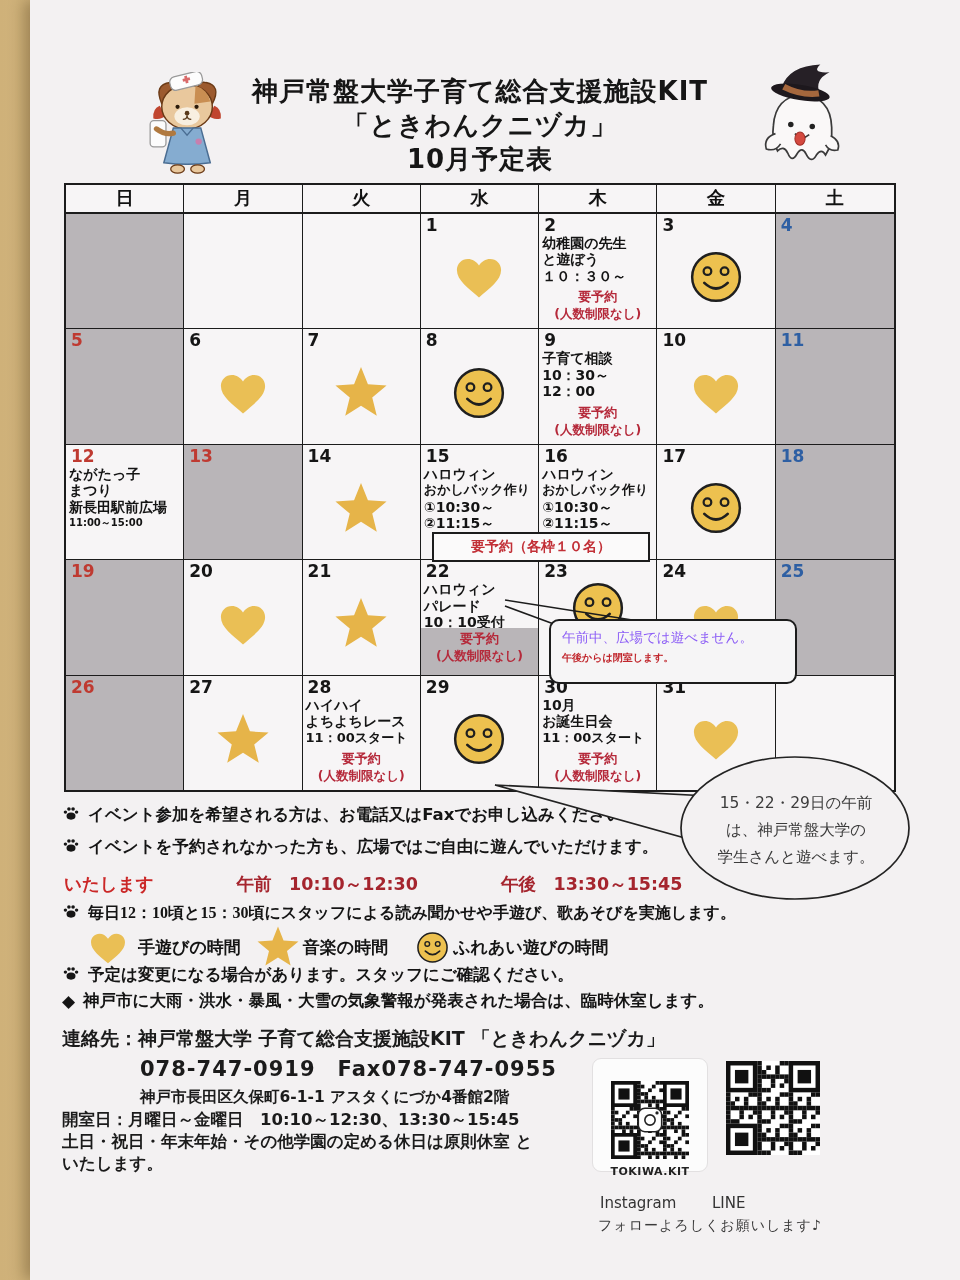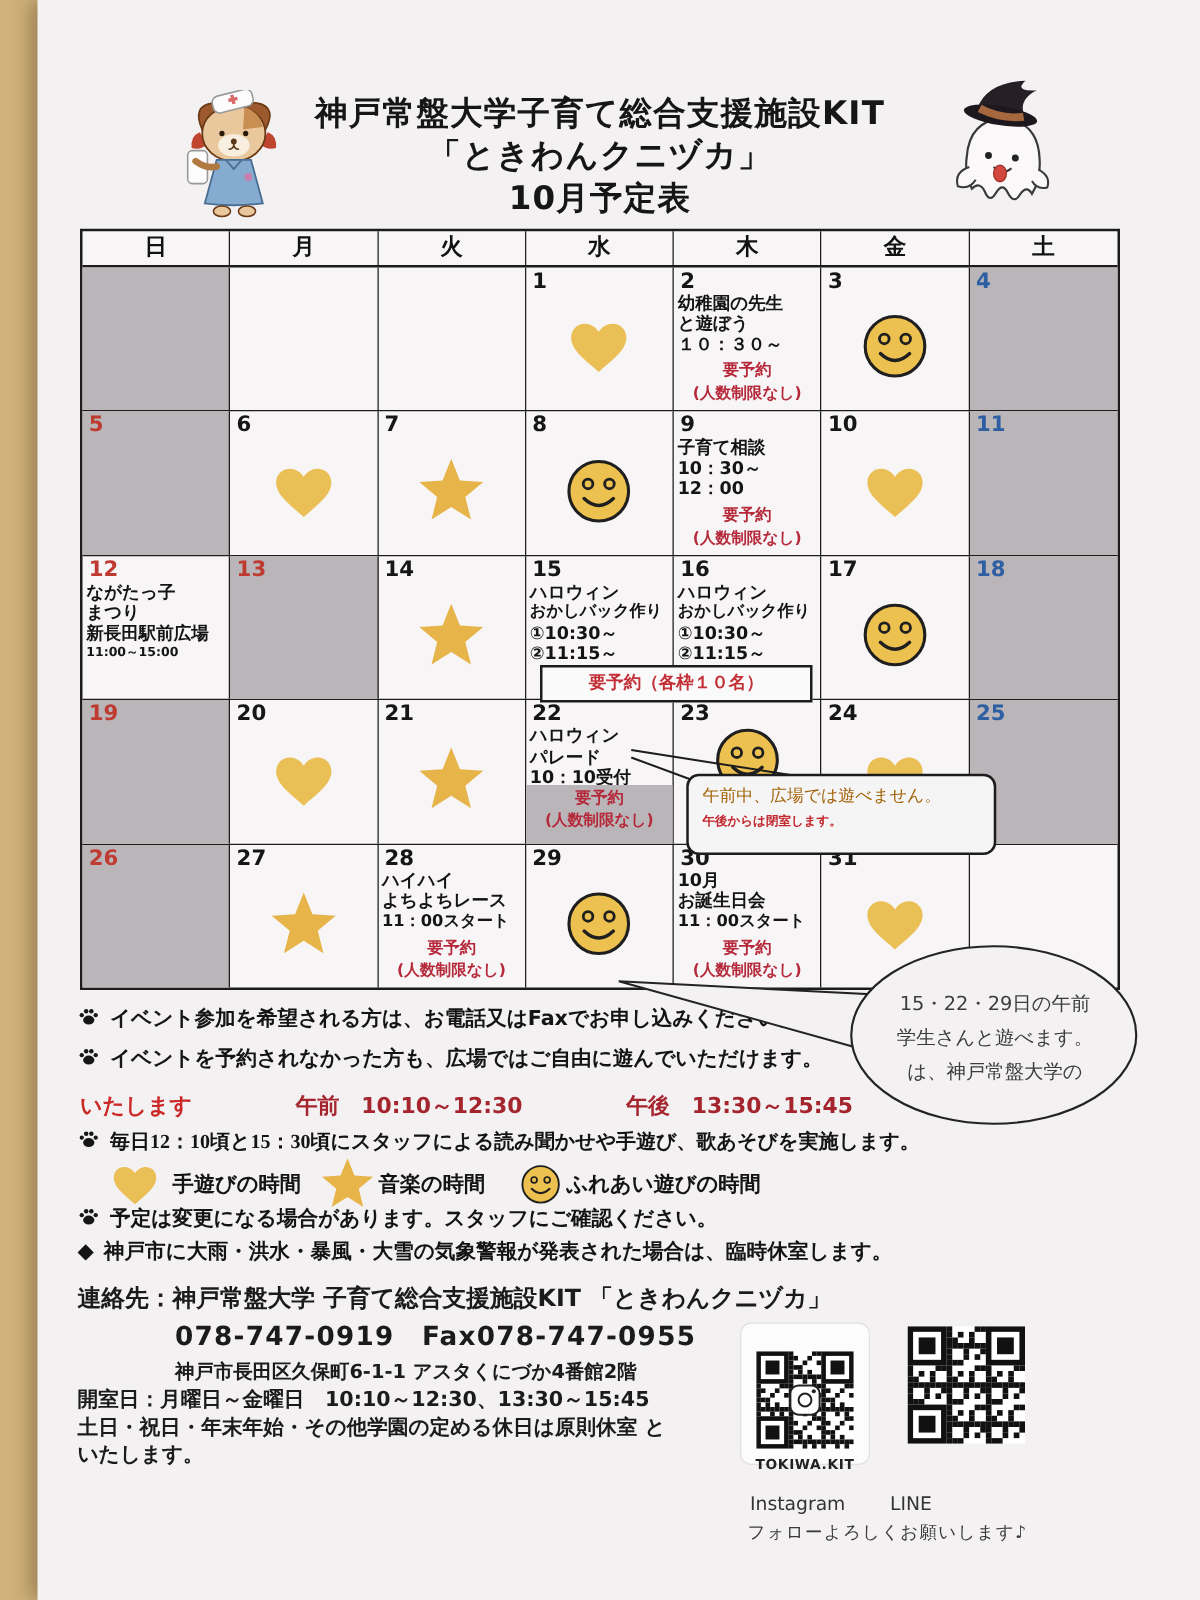--- a/index.html
+++ b/index.html
@@ -34,21 +34,21 @@
   .lines{padding-left:3px;font-size:14px;line-height:16.5px;font-weight:800;color:#141414;white-space:nowrap;}
   .redlines{margin-top:5px;text-align:center;color:#b5293a;font-weight:800;}
   .redlines .r1{font-size:13px;line-height:15px;}
   .redlines .r2{font-size:12.5px;line-height:19px;}
   .redlines.on-gray{position:absolute;left:0;right:0;bottom:0;height:44px;background:#b9b5b8;margin:0;padding-top:3px;}
   
   #resbox{left:432px;top:532px;width:214px;height:26px;border:2px solid #1c1c1c;background:#fbfafa;
     color:#c22f36;font-weight:800;font-size:14px;text-align:center;line-height:24px;z-index:5;}
   #callout{left:549px;top:619px;width:233px;height:55px;border:2px solid #1c1c1c;border-radius:10px;
     background:#f6f5f6;z-index:6;padding:6px 0 0 11px;box-sizing:content-box;}
-  #callout .c1{font-size:13.5px;color:#a16207;line-height:20px;}
+  #callout .c1{font-size:13.5px;color:#8b5cf6;line-height:20px;}
   #callout .c2{font-size:10px;color:#c1272d;font-weight:800;line-height:22px;}
   #connectors{left:0;top:0;width:960px;height:1280px;pointer-events:none;z-index:4;}
   #bigbubble{left:480px;top:738px;width:460px;height:182px;z-index:7;pointer-events:none;}
   #bigbubble-text{left:694px;top:790px;width:204px;text-align:center;z-index:8;}
   #bigbubble-text div{font-size:15.5px;color:#3c3c3c;line-height:27px;}
   
   .note{left:62px;display:flex;align-items:center;gap:8px;}
   .note .t{font-size:16.5px;font-weight:800;color:#141414;white-space:nowrap;}
   #hoursline{left:64px;top:872px;display:flex;gap:0;}
   #hoursline span{font-weight:800;font-size:17.5px;white-space:pre;}
@@ -59,21 +59,21 @@
   #legend .licon{display:flex;align-items:center;}
   #legend .lab{font-size:17px;font-weight:800;color:#141414;margin:0 14px 0 10px;white-space:nowrap;}
   
   #c-line1{left:62px;top:1026px;font-size:19px;}
   #c-phone{left:140px;top:1055px;font-size:21px;letter-spacing:1px;}
   #c-addr{left:140px;top:1087px;font-size:15.5px;}
   #c-h1{left:62px;top:1109px;font-size:16.5px;}
   #c-h2{left:62px;top:1131px;font-size:16.5px;}
   #c-h3{left:62px;top:1153px;font-size:16.5px;text-align:center;}
   
-  #igbox{left:592px;top:1058px;width:104px;height:114px;background:#fcfcfc;border:1px solid #e2e0e1;
+  #igbox{left:592px;top:1058px;width:116px;height:114px;background:#fcfcfc;border:1px solid #e2e0e1;
     border-radius:9px;text-align:center;padding-top:22px;box-sizing:border-box;}
   #igbox .qlabel{font-size:11px;font-weight:800;color:#222;margin-top:2px;letter-spacing:.5px;}
   #lineqr{left:726px;top:1061px;}
   #soc-ig{left:600px;top:1194px;font-size:15px;color:#333;}
   #soc-line{left:712px;top:1194px;font-size:15px;color:#333;}
   #soc-follow{left:598px;top:1217px;font-size:14px;color:#3a3a3a;letter-spacing:1px;}
 </style>
 </head>
 <body>
 
@@ -413,22 +413,22 @@
     <div class="c1">午前中、広場では遊べません。</div>
     <div class="c2">午後からは閉室します。</div>
   </div>
 
   <svg id="bigbubble" class="abs">
     <polygon points="15,47 228,58 205,100" fill="#f3f1f2" stroke="#232323" stroke-width="1.6"></polygon>
     <ellipse cx="315" cy="90" rx="114" ry="71" fill="#f3f1f2" stroke="#232323" stroke-width="1.7"></ellipse>
   </svg>
   <div id="bigbubble-text" class="abs">
     <div>15・22・29日の午前</div>
+    <div>は、神戸常盤大学の</div>
     <div>学生さんと遊べます。</div>
-    <div>は、神戸常盤大学の</div>
   </div>
 
   <div class="note abs" style="top:804px;">
     <span class="licon"><svg width="18" height="18" viewBox="0 0 20 20">
           <ellipse cx="10" cy="13.4" rx="5" ry="4" fill="#161616"></ellipse>
           <circle cx="3.8" cy="9" r="1.9" fill="#161616"></circle>
           <circle cx="7.7" cy="5.6" r="2" fill="#161616"></circle>
           <circle cx="12.3" cy="5.6" r="2" fill="#161616"></circle>
           <circle cx="16.2" cy="9" r="1.9" fill="#161616"></circle>
         </svg></span>

